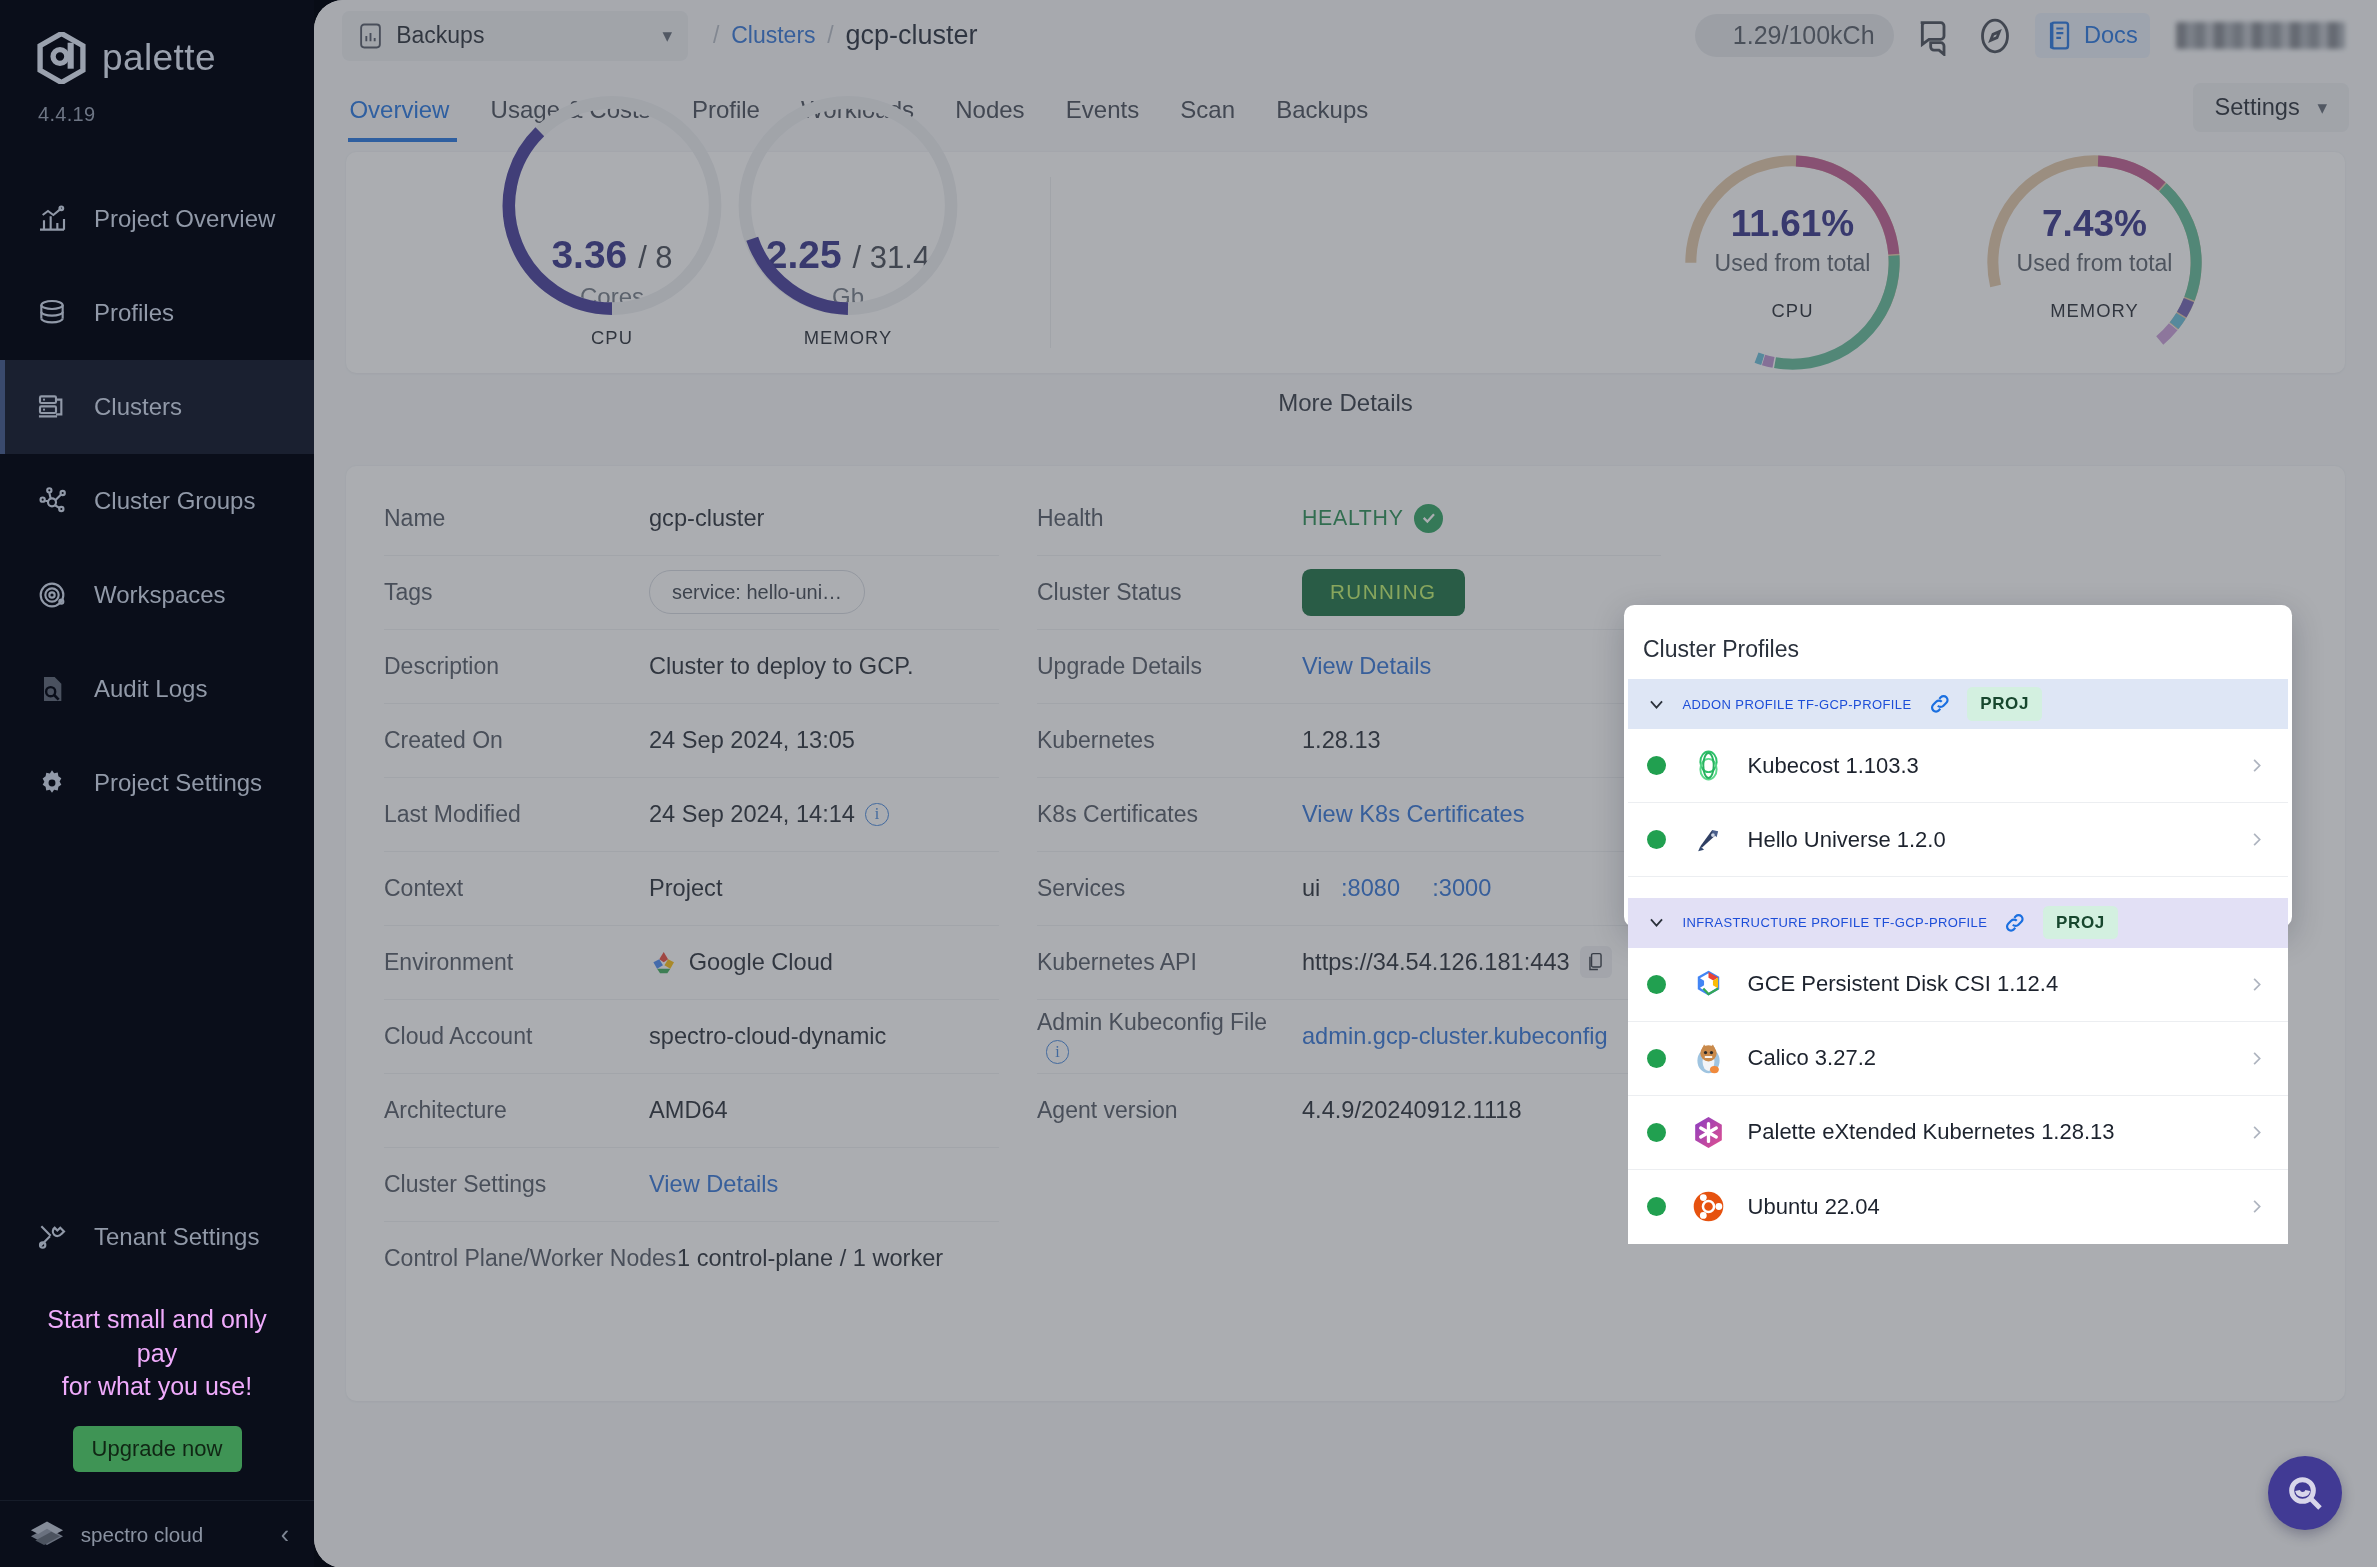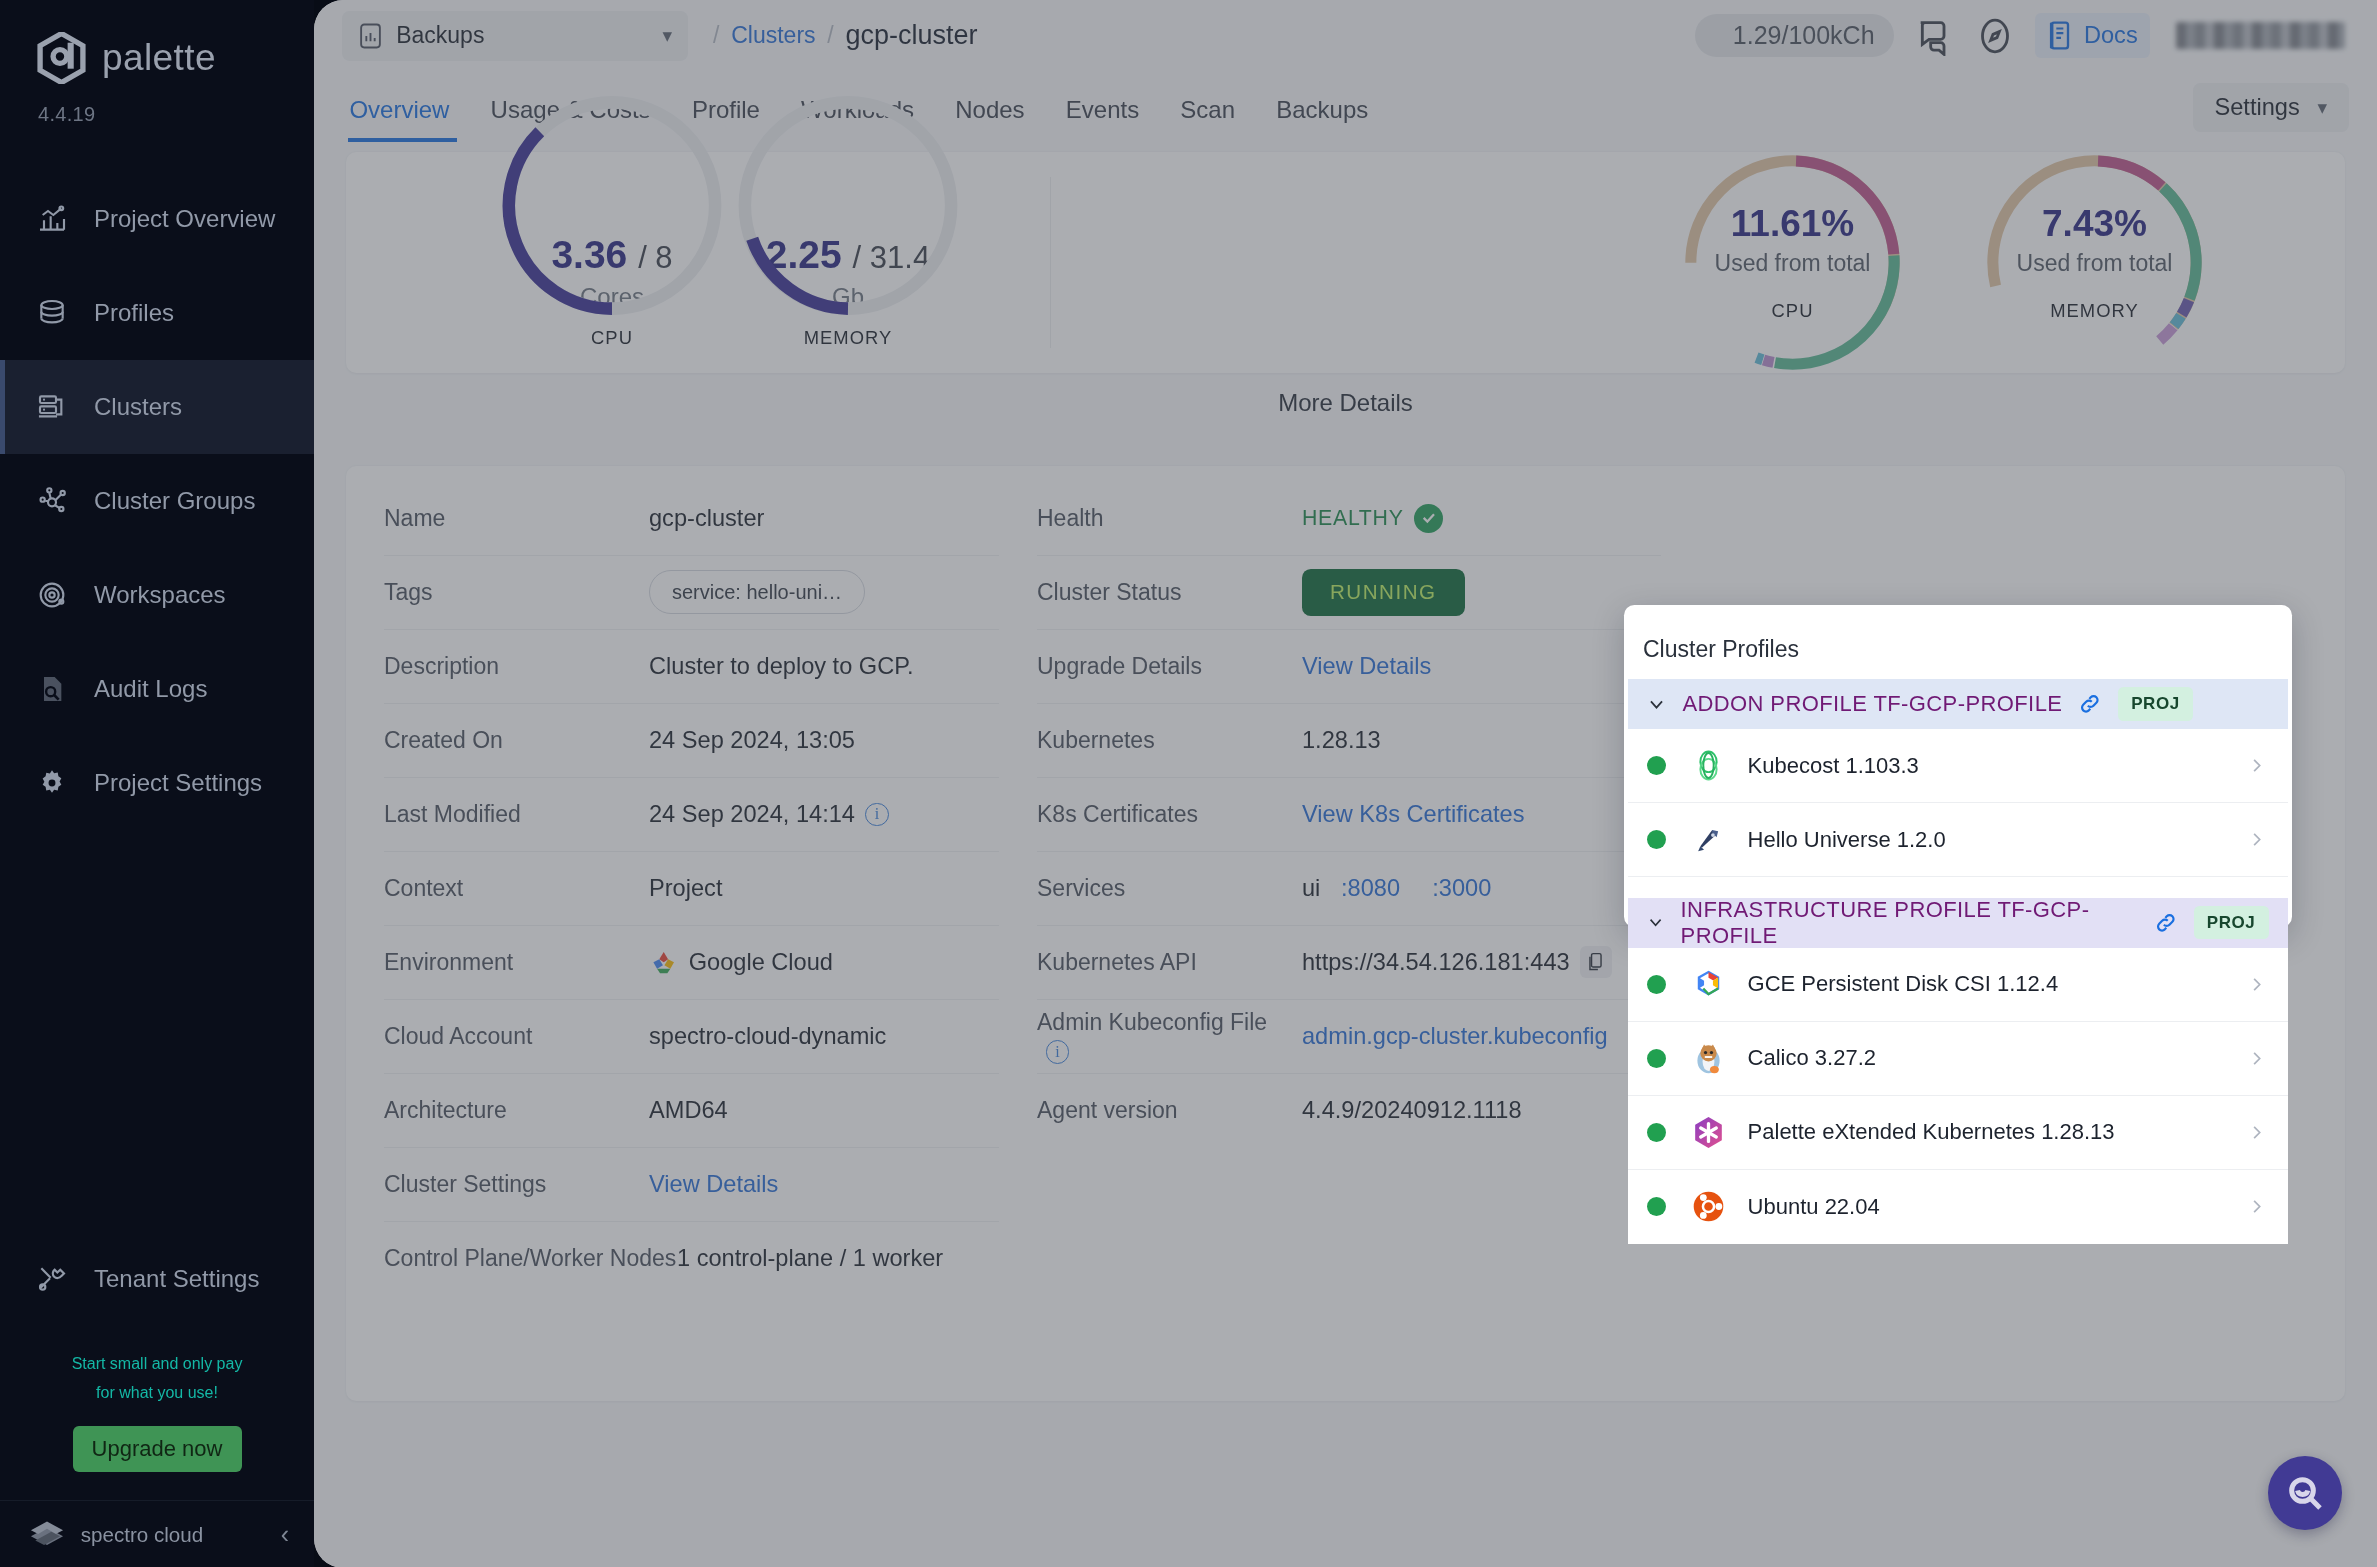--- a/index.html
+++ b/index.html
@@ -32,21 +32,21 @@
   .nav-item.active::before {
     content: ""; position: absolute; left: 0; width: 5.2px; height: 94px; background: #3a4a6d;
   }
   .nav-ico { width: 34px; height: 34px; flex: none; display: flex; align-items: center; justify-content: center; }
   .nav-ico svg { width: 32px; height: 32px; stroke: #9199a8; fill: none; stroke-width: 1.6; }
 
   .sb-spacer { flex: 1 1 auto; }
   .tenant { height: 94px; display: flex; align-items: center; gap: 25px; padding-left: 35px;
             color: #9199a8; font-size: 24px; cursor: pointer; }
   .promo { text-align: center; padding: 19px 34px 0; }
-  .promo-text { font-size: 16px; line-height: 1.35; color: #14b8a6; margin-top: 8px; }
+  .promo-text { font-size: 25px; line-height: 1.35; color: #f0abfc; }
   .promo-btn {
     margin: 22px auto 0; display: block; width: 169px; height: 46px; border: 0; border-radius: 5.9px;
     background: #3f9455; color: #102614; font-size: 22px; cursor: pointer;
     font-family: "Liberation Sans", sans-serif;
   }
   .sb-foot {
     margin-top: 28px; height: 68px; border-top: 0.7px solid #161c29;
     display: flex; align-items: center; gap: 14.7px; padding: 0 25px 0 28px;
   }
   .sb-foot-logo { width: 38px; height: 29.4px; flex: none; }
@@ -164,21 +164,21 @@
     background: #fff; border-radius: 10.3px; box-shadow: 0 10.3px 32px rgba(15,20,35,.22);
   }
   .popup-title { font-size: 23px; color: #2a313c; padding: 31px 0 16px 19px; }
   .prof-group-head {
     display: flex; align-items: center; gap: 16px; height: 50px; padding: 0 19px;
     cursor: pointer; margin: 0 4.4px;
   }
   .prof-group-head.addon { background: #dee6f5; }
   .prof-group-head.infra { background: #e2e0f5; }
   .chev-d { width: 19px; height: 19px; stroke: #2b313b; fill: none; stroke-width: 2.2; }
-  .prof-group-label { font-size: 22px; color: #701a75; letter-spacing: 0.4px; }
+  .prof-group-label { font-size: 13px; color: #1d4ed8; letter-spacing: 0.4px; }
   .link-ico { width: 23.6px; height: 23.6px; flex: none; }
   .proj-badge { background: #d3f0e0; color: #17472e; font-size: 17px; font-weight: 700;
                 border-radius: 5.2px; padding: 6.6px 13.2px; letter-spacing: 0.6px; }
   .prof-row {
     display: flex; align-items: center; gap: 0; height: 74px; margin: 0 4.4px;
     border-bottom: 0.7px solid #eceef1; background: #fff; cursor: pointer;
   }
   .prof-row:last-child { border-bottom: 0; }
   .dot-green { width: 19px; height: 19px; border-radius: 50%; background: #21a050; margin-left: 19px; flex: none; }
   .prof-ico { width: 37px; height: 37px; margin-left: 23.6px; flex: none; }

